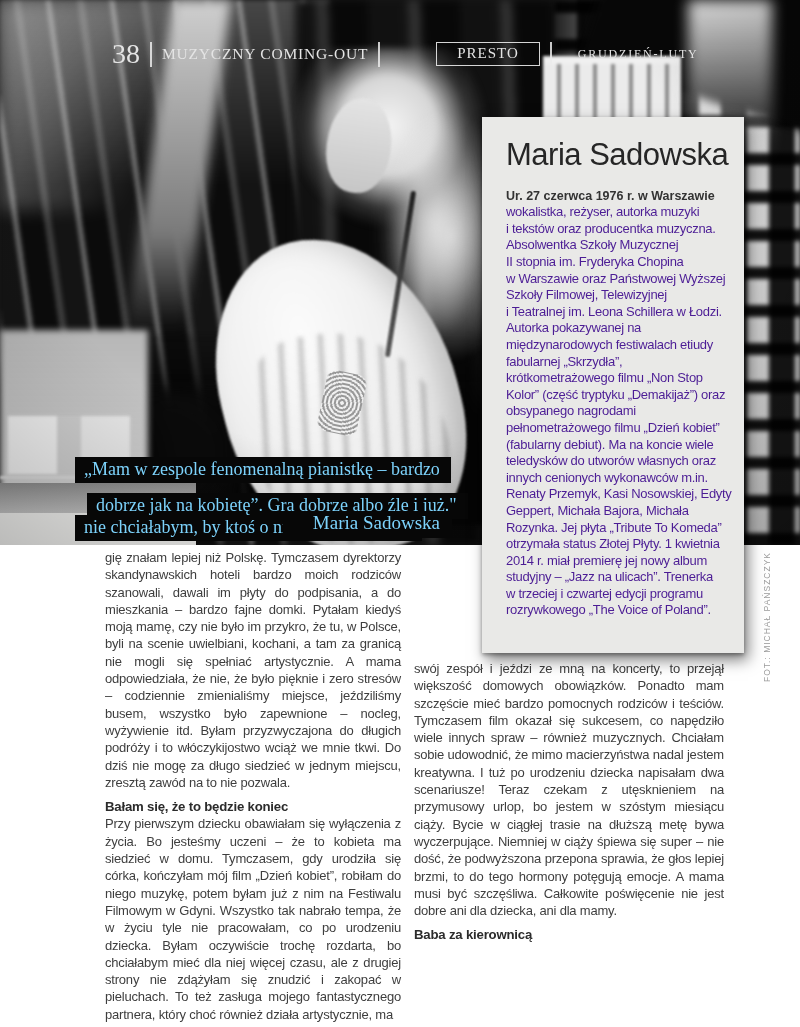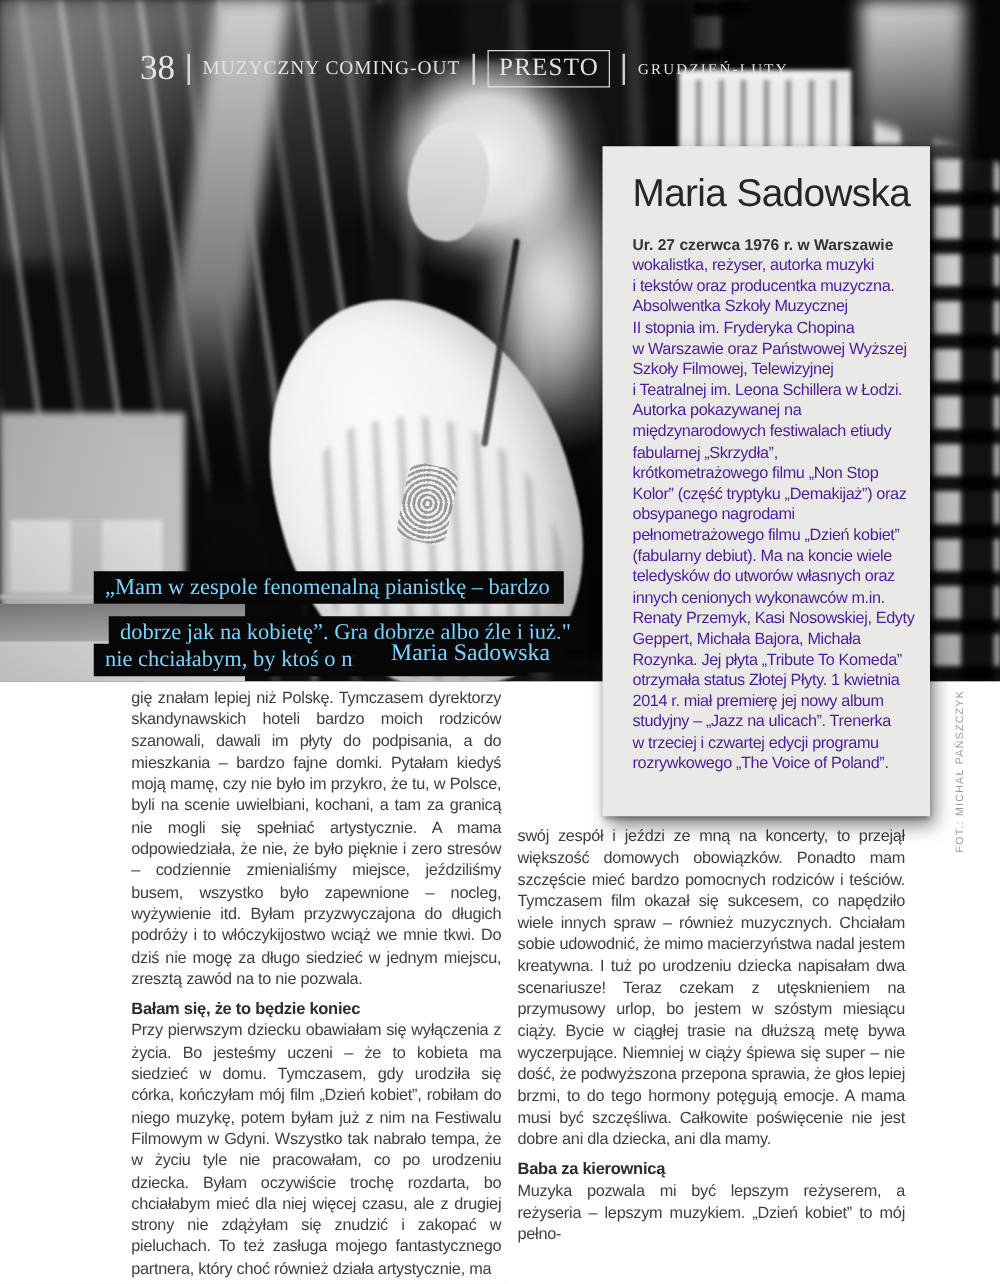--- a/index.html
+++ b/index.html
@@ -71,22 +71,22 @@
     background:repeating-radial-gradient(circle at 50% 50%,#f1f1f1 0 2px,#979797 2px 4px);filter:blur(.5px);}
   .ph-vignette{left:0;top:0;width:800px;height:545px;
     background:radial-gradient(ellipse at 45% 35%,rgba(0,0,0,0) 52%,rgba(0,0,0,.28) 100%);}
 
   
   .masthead{position:absolute;left:112px;top:40px;z-index:5;display:flex;align-items:center;gap:10px;
     color:#e4e4e4;font-family:"Liberation Serif",serif;white-space:nowrap;}
   .pgnum{font-size:28px;line-height:1;}
   .sep{width:2px;height:25px;background:rgba(235,235,235,.85);}
   .section{font-size:15.5px;letter-spacing:.8px;}
-  .presto{font-size:20px;letter-spacing:1px;border:1.5px solid rgba(235,235,235,.9);padding:2px 8px 3px;}
-  .issue{font-size:12px;letter-spacing:1.8px;}
+  .presto{font-size:15px;letter-spacing:1px;border:1.5px solid rgba(235,235,235,.9);padding:2px 20px 3px;margin-left:46px;}
+  .issue{font-size:12px;letter-spacing:1.8px;margin-left:16px;}
 
   
   .qbar{position:absolute;z-index:3;background:#070707;color:#7dd3fc;
     font-family:"Liberation Serif",serif;font-size:18px;line-height:22px;
     padding:1px 11px 3px 9px;white-space:nowrap;}
   .q1{left:75px;top:457px;}
   .q2{left:75px;top:4  75px;}
   .q2{left:75px;top:475px;margin-top:40px;}
   .q3{left:87px;top:493px;}
   .qattr{right:348px;top:511px;font-size:19px;padding:1px 12px 4px 30px;}
@@ -192,16 +192,15 @@
 
   <div class="col col1">
     <p>gię znałam lepiej niż Polskę. Tymczasem dyrektorzy skandynawskich hoteli bardzo moich rodziców szanowali, dawali im płyty do podpisania, a do mieszkania – bardzo fajne domki. Pytałam kiedyś moją mamę, czy nie było im przykro, że tu, w Polsce, byli na scenie uwielbiani, kochani, a tam za granicą nie mogli się spełniać artystycznie. A mama odpowiedziała, że nie, że było pięknie i zero stresów – codziennie zmienialiśmy miejsce, jeździliśmy busem, wszystko było zapewnione – nocleg, wyżywienie itd. Byłam przyzwyczajona do długich podróży i to włóczykijostwo wciąż we mnie tkwi. Do dziś nie mogę za długo siedzieć w jednym miejscu, zresztą zawód na to nie pozwala.</p>
     <h3 class="subhead">Bałam się, że to będzie koniec</h3>
     <p>Przy pierwszym dziecku obawiałam się wyłączenia z życia. Bo jesteśmy uczeni – że to kobieta ma siedzieć w domu. Tymczasem, gdy urodziła się córka, kończyłam mój film „Dzień kobiet”, robiłam do niego muzykę, potem byłam już z nim na Festiwalu Filmowym w Gdyni. Wszystko tak nabrało tempa, że w życiu tyle nie pracowałam, co po urodzeniu dziecka. Byłam oczywiście trochę rozdarta, bo chciałabym mieć dla niej więcej czasu, ale z drugiej strony nie zdążyłam się znudzić i zakopać w pieluchach. To też zasługa mojego fantastycznego partnera, który choć również działa artystycznie, ma</p>
   </div>
 
   <div class="col col2">
     <p>swój zespół i jeździ ze mną na koncerty, to przejął większość domowych obowiązków. Ponadto mam szczęście mieć bardzo pomocnych rodziców i teściów. Tymczasem film okazał się sukcesem, co napędziło wiele innych spraw – również muzycznych. Chciałam sobie udowodnić, że mimo macierzyństwa nadal jestem kreatywna. I tuż po urodzeniu dziecka napisałam dwa scenariusze! Teraz czekam z utęsknieniem na przymusowy urlop, bo jestem w szóstym miesiącu ciąży. Bycie w ciągłej trasie na dłuższą metę bywa wyczerpujące. Niemniej w ciąży śpiewa się super – nie dość, że podwyższona przepona sprawia, że głos lepiej brzmi, to do tego hormony potęgują emocje. A mama musi być szczęśliwa. Całkowite poświęcenie nie jest dobre ani dla dziecka, ani dla mamy.</p>
     <h3 class="subhead">Baba za kierownicą</h3>
-    <p>Muzyka pozwala mi być lepszym reżyserem, a reżyseria – lepszym muzykiem. „Dzień kobiet” to mój pełno-</p>
   </div>
 
 </div>
 
 </body></html>

